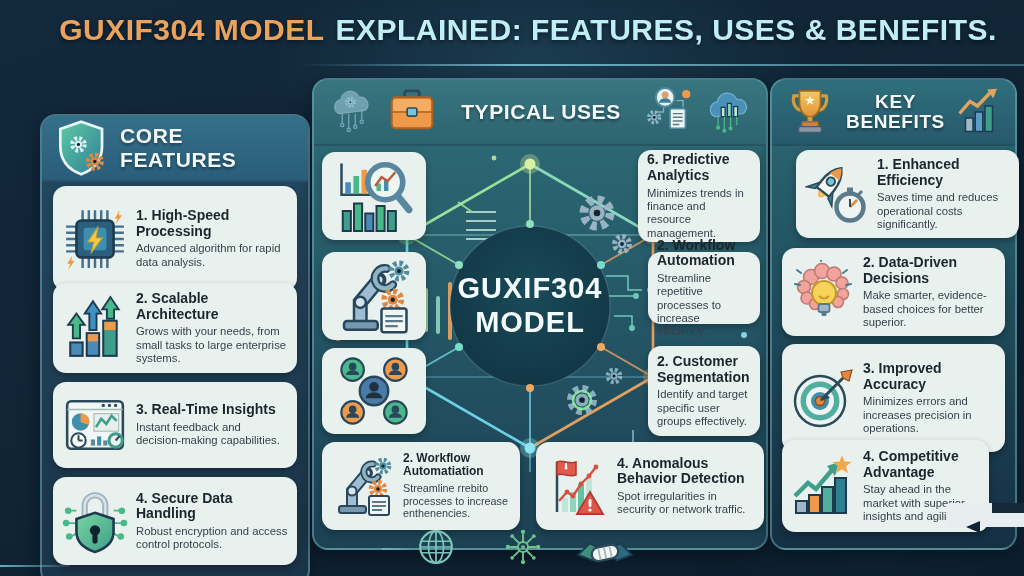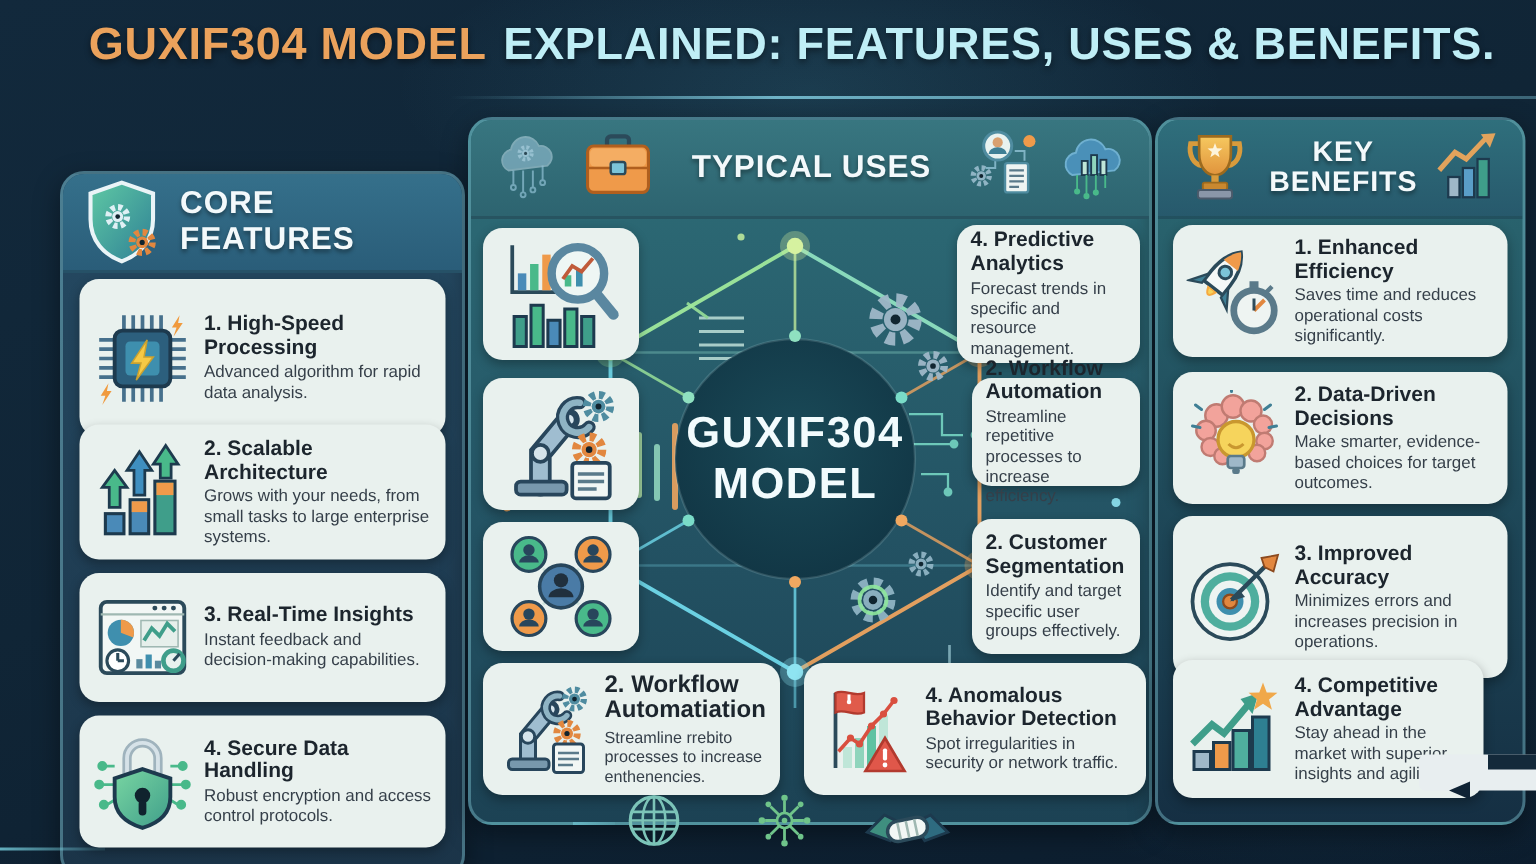--- a/index.html
+++ b/index.html
@@ -592,29 +592,29 @@
       <svg class="ic" width="78" height="76" viewBox="0 0 64 64">
           <use href="#sym-people"></use>
         </svg>
     </div>
 
     <div class="card" style="left:8px;top:362px;width:198px;height:88px">
       <svg class="ic" width="64" height="64" viewBox="0 0 64 64">
           <use href="#sym-robot-arm"></use>
         </svg>
       <div class="txt">
-        <div class="ttl" style="font-size:16px">2. Workflow Automatiation</div>
+        <div class="ttl" style="font-size:12px">2. Workflow Automatiation</div>
         <div class="dsc" style="font-size:10.8px">Streamline rrebito processes to increase enthenencies.</div>
       </div>
     </div>
 
     <div class="card" style="left:324px;top:70px;width:122px;height:92px">
       <div class="txt">
-        <div class="ttl">4. Predictive Analytics</div>
-        <div class="dsc">Forecast trends in specific and resource management.</div>
+        <div class="ttl">6. Predictive Analytics</div>
+        <div class="dsc">Minimizes trends in finance and resource management.</div>
       </div>
     </div>
     <div class="card" style="left:334px;top:172px;width:112px;height:72px">
       <div class="txt">
         <div class="ttl">2. Workflow Automation</div>
         <div class="dsc">Streamline repetitive processes to increase efficiency.</div>
       </div>
     </div>
     <div class="card" style="left:334px;top:266px;width:112px;height:90px">
       <div class="txt">
@@ -637,36 +637,36 @@
     <div class="panel-header">
       <svg class="ic" width="52" height="52" viewBox="0 0 64 64">
           <use href="#sym-trophy"></use>
         </svg>
       <div class="h-title small" style="flex:1">KEY BENEFITS</div>
       <svg class="ic" width="48" height="48" viewBox="0 0 64 64">
           <use href="#sym-chart-arrow"></use>
         </svg>
     </div>
 
-    <div class="card" style="left:10px;top:70px;width:223px;height:88px">
+    <div class="card" style="left:24px;top:70px;width:223px;height:88px">
       <svg class="ic" width="64" height="64" viewBox="0 0 64 64">
           <use href="#sym-rocket-watch"></use>
         </svg>
       <div class="txt">
         <div class="ttl">1. Enhanced Efficiency</div>
         <div class="dsc">Saves time and reduces operational costs significantly.</div>
       </div>
     </div>
     <div class="card" style="left:10px;top:168px;width:223px;height:88px">
       <svg class="ic" width="64" height="64" viewBox="0 0 64 64">
           <use href="#sym-brain-bulb"></use>
         </svg>
       <div class="txt">
         <div class="ttl">2. Data-Driven Decisions</div>
-        <div class="dsc">Make smarter, evidence-based choices for target outcomes.</div>
+        <div class="dsc">Make smarter, evidence-based choices for better superior.</div>
       </div>
     </div>
     <div class="card" style="left:10px;top:264px;width:223px;height:108px">
       <svg class="ic" width="64" height="64" viewBox="0 0 64 64">
           <use href="#sym-target"></use>
         </svg>
       <div class="txt">
         <div class="ttl">3. Improved Accuracy</div>
         <div class="dsc">Minimizes errors and increases precision in operations.</div>
       </div>

